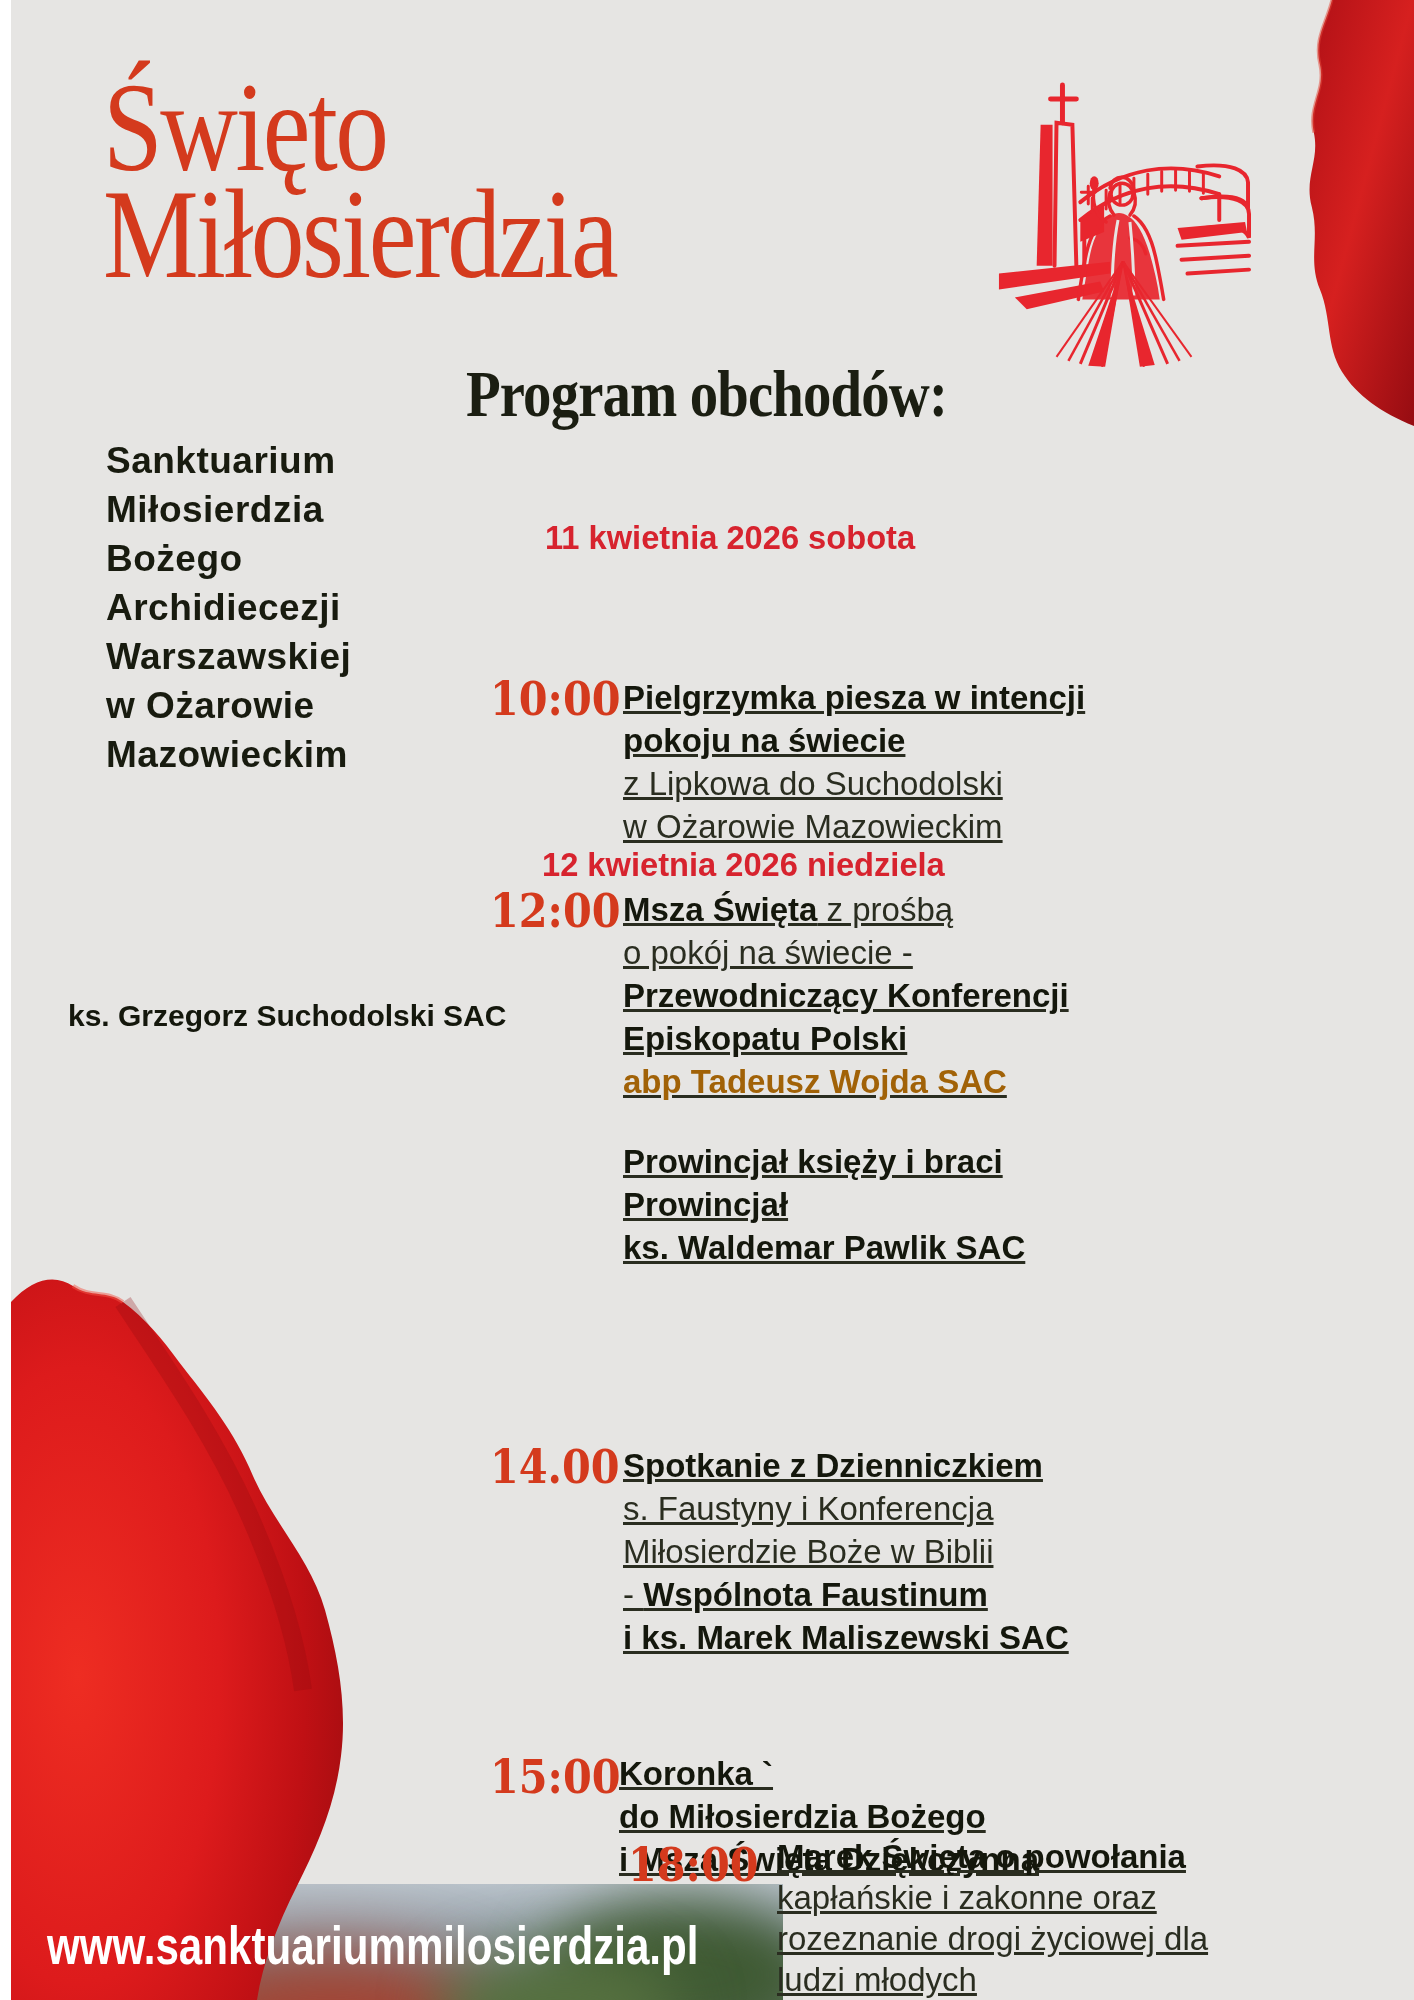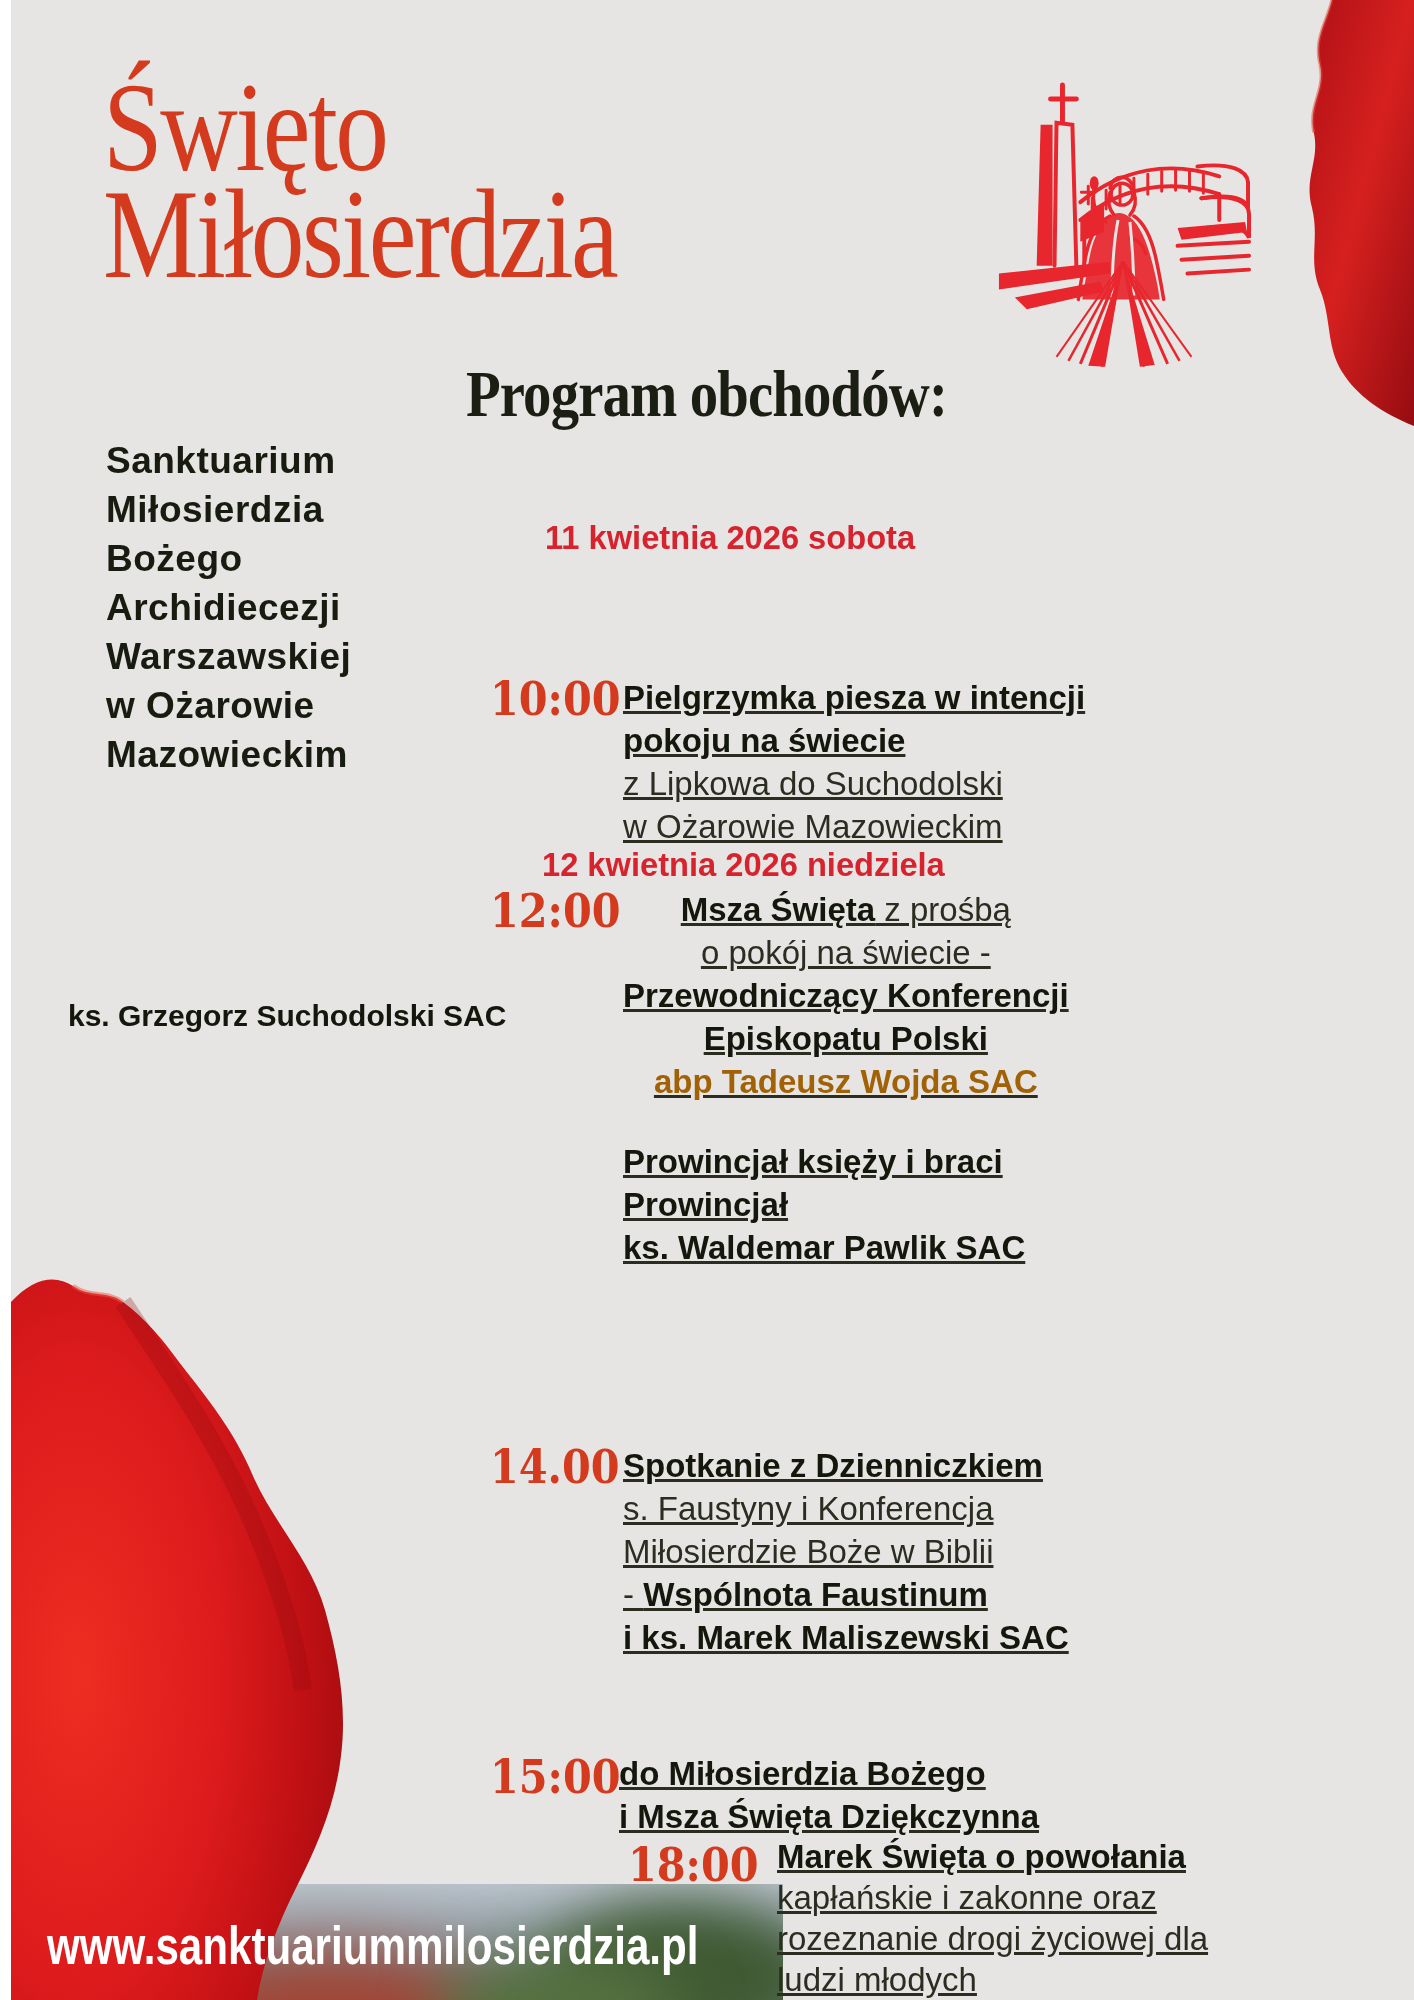--- a/index.html
+++ b/index.html
@@ -49,21 +49,21 @@
   .time.t14{left:479px;top:1440px;}
   .time.t15{left:479px;top:1750px;}
   .time.t18{left:617px;top:1838px;}
   .block{
     position:absolute;font-size:33px;line-height:43px;color:#2a2d20;
     white-space:nowrap;z-index:4;text-decoration:underline;
   }
   .block .bl{font-weight:700;color:#14170c;}
   .block .red{color:#a16207;font-weight:700;}
   .b10{left:612px;top:676px;}
-  .b12{left:612px;top:888px;text-align:center;}
+  .b12{left:612px;top:888px;}
   .bprov{left:612px;top:1140px;}
   .b14{left:612px;top:1444px;}
   .b15{left:608px;top:1752px;}
   .b18{left:766px;top:1836px;line-height:41px;}
   
   .photo-strip{
     position:absolute;left:0;top:1884px;width:772px;height:116px;overflow:hidden;z-index:2;
     background:linear-gradient(180deg,#b8c1c9 0%,#a3aeb7 28%,#8d99a1 55%,#7b888c 78%,#6f7d79 100%);
   }
   .photo-strip .blob{position:absolute;border-radius:50%;}
@@ -194,20 +194,21 @@
   <div class="block b14">
     <div class="bl">Spotkanie z Dzienniczkiem</div>
     <div>s. Faustyny i Konferencja</div>
     <div>Miłosierdzie Boże w Biblii</div>
     <div><span>- </span><span class="bl">Wspólnota Faustinum</span></div>
     <div class="bl">i ks. Marek Maliszewski SAC</div>
   </div>
 
   <div class="time t15">15:00</div>
   <div class="block b15">
+    <div class="bl">Koronka `</div>
     <div class="bl">do Miłosierdzia Bożego</div>
     <div class="bl">i Msza Święta Dziękczynna</div>
   </div>
 
   <div class="time t18">18:00</div>
   <div class="block b18">
     <div class="bl">Marek Święta o powołania</div>
     <div>kapłańskie i zakonne oraz</div>
     <div>rozeznanie drogi życiowej dla</div>
     <div>ludzi młodych</div>

